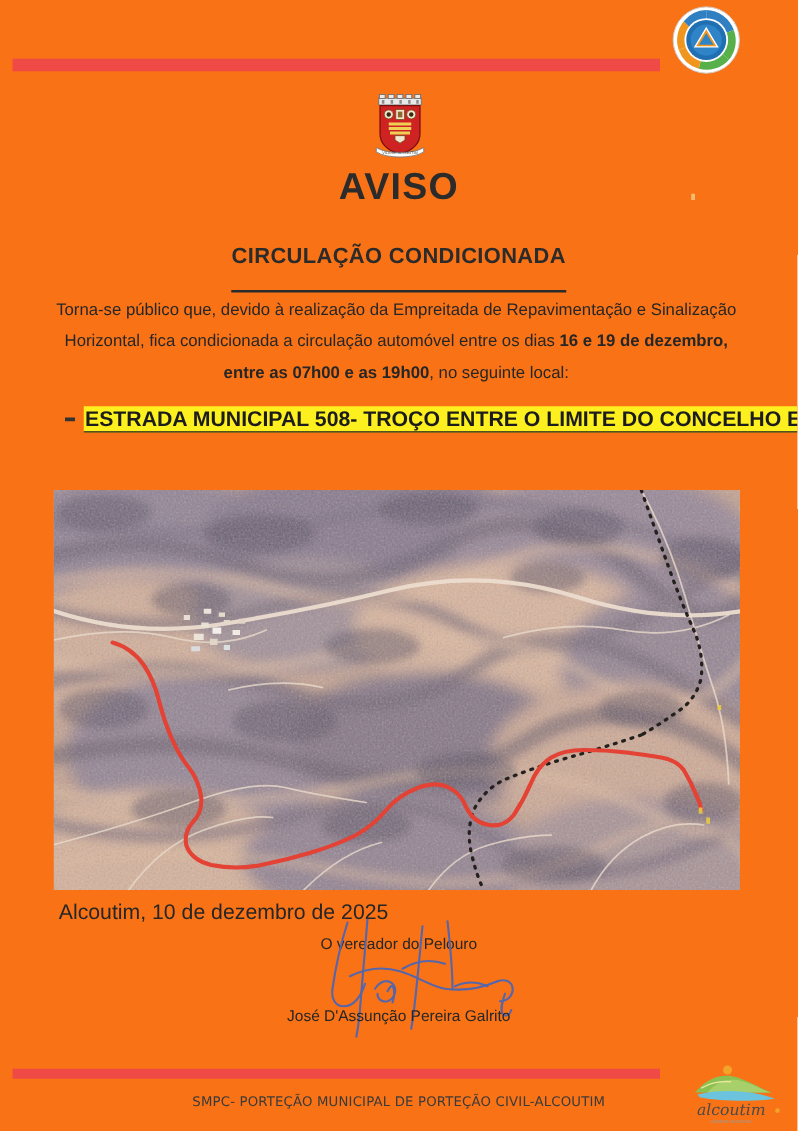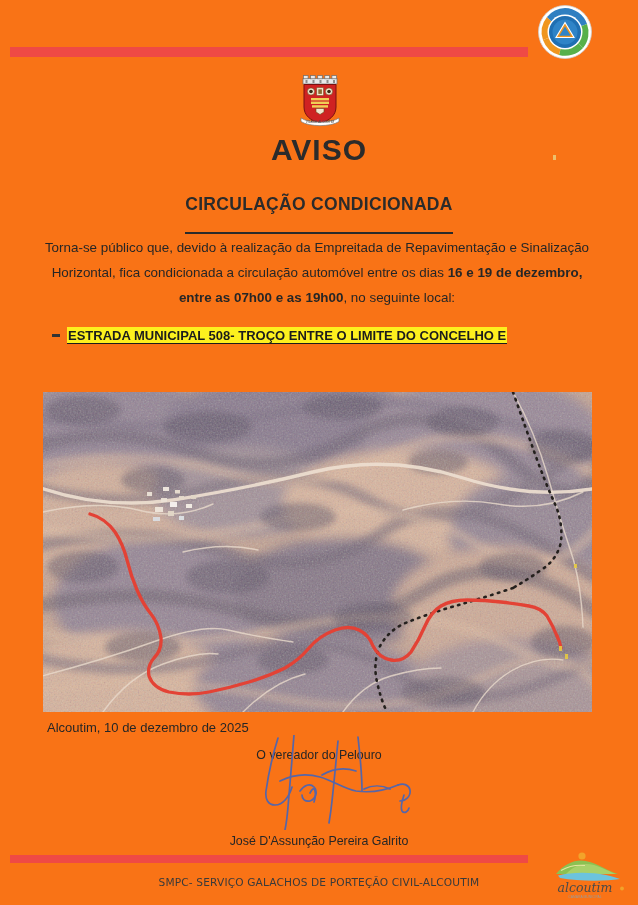--- a/index.html
+++ b/index.html
@@ -98,21 +98,21 @@
   .body-text b { font-weight: bold; }
 
   
   .local-block {
     position: absolute;
     left: 46px;
     top: 325px;
     width: 548px;
   }
   .local-line {
-    font-size: 13px;
+    font-size: 17px;
     font-weight: bold;
     line-height: 21px;
     color: #1c1c1c;
     white-space: nowrap;
   }
   .local-line.l1 { text-align: left; }
   .local-line.l2 { text-align: center; margin-top: 11px; }
   .bullet-dash {
     display: inline-block;
     width: 8px;
@@ -137,41 +137,40 @@
     overflow: hidden;
     background: #b9a3a0;
   }
   .map svg { display: block; }
 
   
   .place-date {
     position: absolute;
     left: 47px;
     top: 720px;
-    font-size: 13px;
+    font-size: 17px;
     color: #262626;
   }
   .sig-role {
     position: absolute;
     left: 0;
     top: 748px;
     width: 638px;
     text-align: center;
     font-size: 12.4px;
     color: #262626;
   }
   .sig-name {
     position: absolute;
     left: 0;
     top: 806px;
     width: 638px;
     text-align: center;
     font-size: 12.4px;
     color: #262626;
-    margin-top: 28px;
   }
   .signature {
     position: absolute;
     left: 252px;
     top: 735px;
     width: 190px;
     height: 95px;
     pointer-events: none;
   }
 
@@ -427,21 +426,21 @@
         <path d="M112 54 C120 50 130 50 138 54"></path>
         <path d="M152 60 C150 66 148 72 150 76 C152 79 156 77 157 73"></path>
       </g>
     </svg>
   </div>
 
   <div class="sig-name">José D'Assunção Pereira Galrito</div>
 
   <div class="rule-bottom"></div>
 
-  <div class="footer-text">SMPC- SERVIÇO GALACHOS DE PORTEÇÃO CIVIL-ALCOUTIM</div>
+  <div class="footer-text">SMPC- PORTEÇÃO MUNICIPAL DE PORTEÇÃO CIVIL-ALCOUTIM</div>
 
   <div class="alc-logo">
     <svg viewBox="0 0 78 52" width="78" height="52">
       <circle cx="30" cy="8" r="3.6" fill="#f2a32a"></circle>
       <path d="M4 26 C14 14 26 10 38 14 C50 18 58 24 66 26 Z" fill="#8cc152"></path>
       <path d="M14 26 C22 17 32 14 42 17 C52 20 58 24 64 26 Z" fill="#a8d06a"></path>
       <path d="M6 27.5 C20 24 38 24 54 27 C60 28.2 64 29.6 68 31 C52 33.5 26 33.2 8 30 Z" fill="#6cc3dd"></path>
       <path d="M9 22.5 C16 18.5 24 16.5 33 17.5" fill="none" stroke="#e6e6a0" stroke-width="1.1"></path>
       <text x="33" y="44" font-size="12.5" text-anchor="middle" font-family="'DejaVu Serif', serif" font-style="italic" fill="#4a4a4a">alcoutim</text>
       <circle cx="70" cy="40.5" r="1.9" fill="#f2a32a"></circle>

